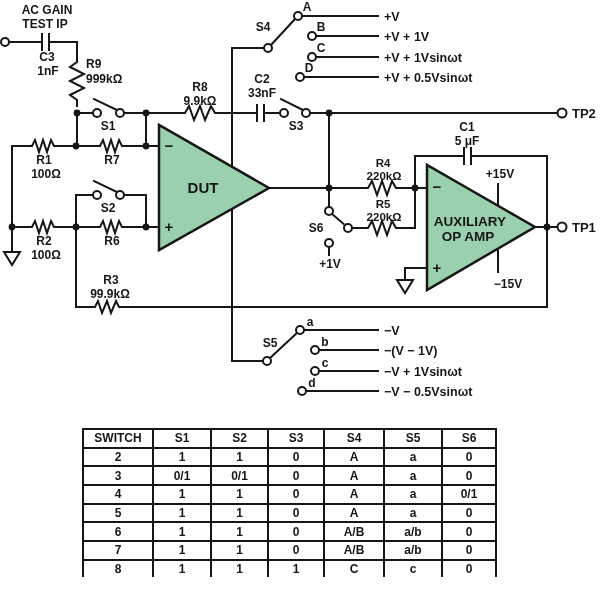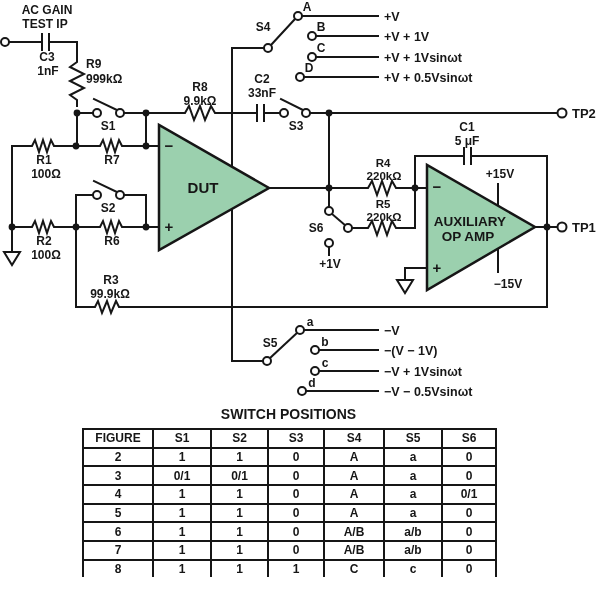--- a/index.html
+++ b/index.html
@@ -230,35 +230,34 @@
   <text class="pos-letter" x="310" y="326" text-anchor="middle">a</text>
   <text class="pos-letter" x="325" y="346" text-anchor="middle">b</text>
   <text class="pos-letter" x="325" y="367" text-anchor="middle">c</text>
   <text class="pos-letter" x="312" y="387" text-anchor="middle">d</text>
   <text class="src" x="384" y="335">−V</text>
   <text class="src" x="384" y="355">−(V − 1V)</text>
   <text class="src" x="384" y="376">−V + 1Vsinωt</text>
   <text class="src" x="384" y="396">−V − 0.5Vsinωt</text>
 </svg>
 
-<div id="table-title">SWITCH POSITIONS</div>
 
 <table id="switch-table">
   <colgroup>
     <col style="width:70px">
         <col style="width:58px">
         <col style="width:57px">
     <col style="width:56px">
         <col style="width:60px">
         <col style="width:58px">
         <col style="width:54px">
   </colgroup>
   <tbody>
         <tr>
-    <th>FIGURE</th>
+    <th>SWITCH</th>
     <th>S1</th>
     <th>S2</th>
     <th>S3</th>
     <th>S4</th>
     <th>S5</th>
     <th>S6</th>
   </tr>
   <tr>
     <td>2</td>
           <td>1</td>

